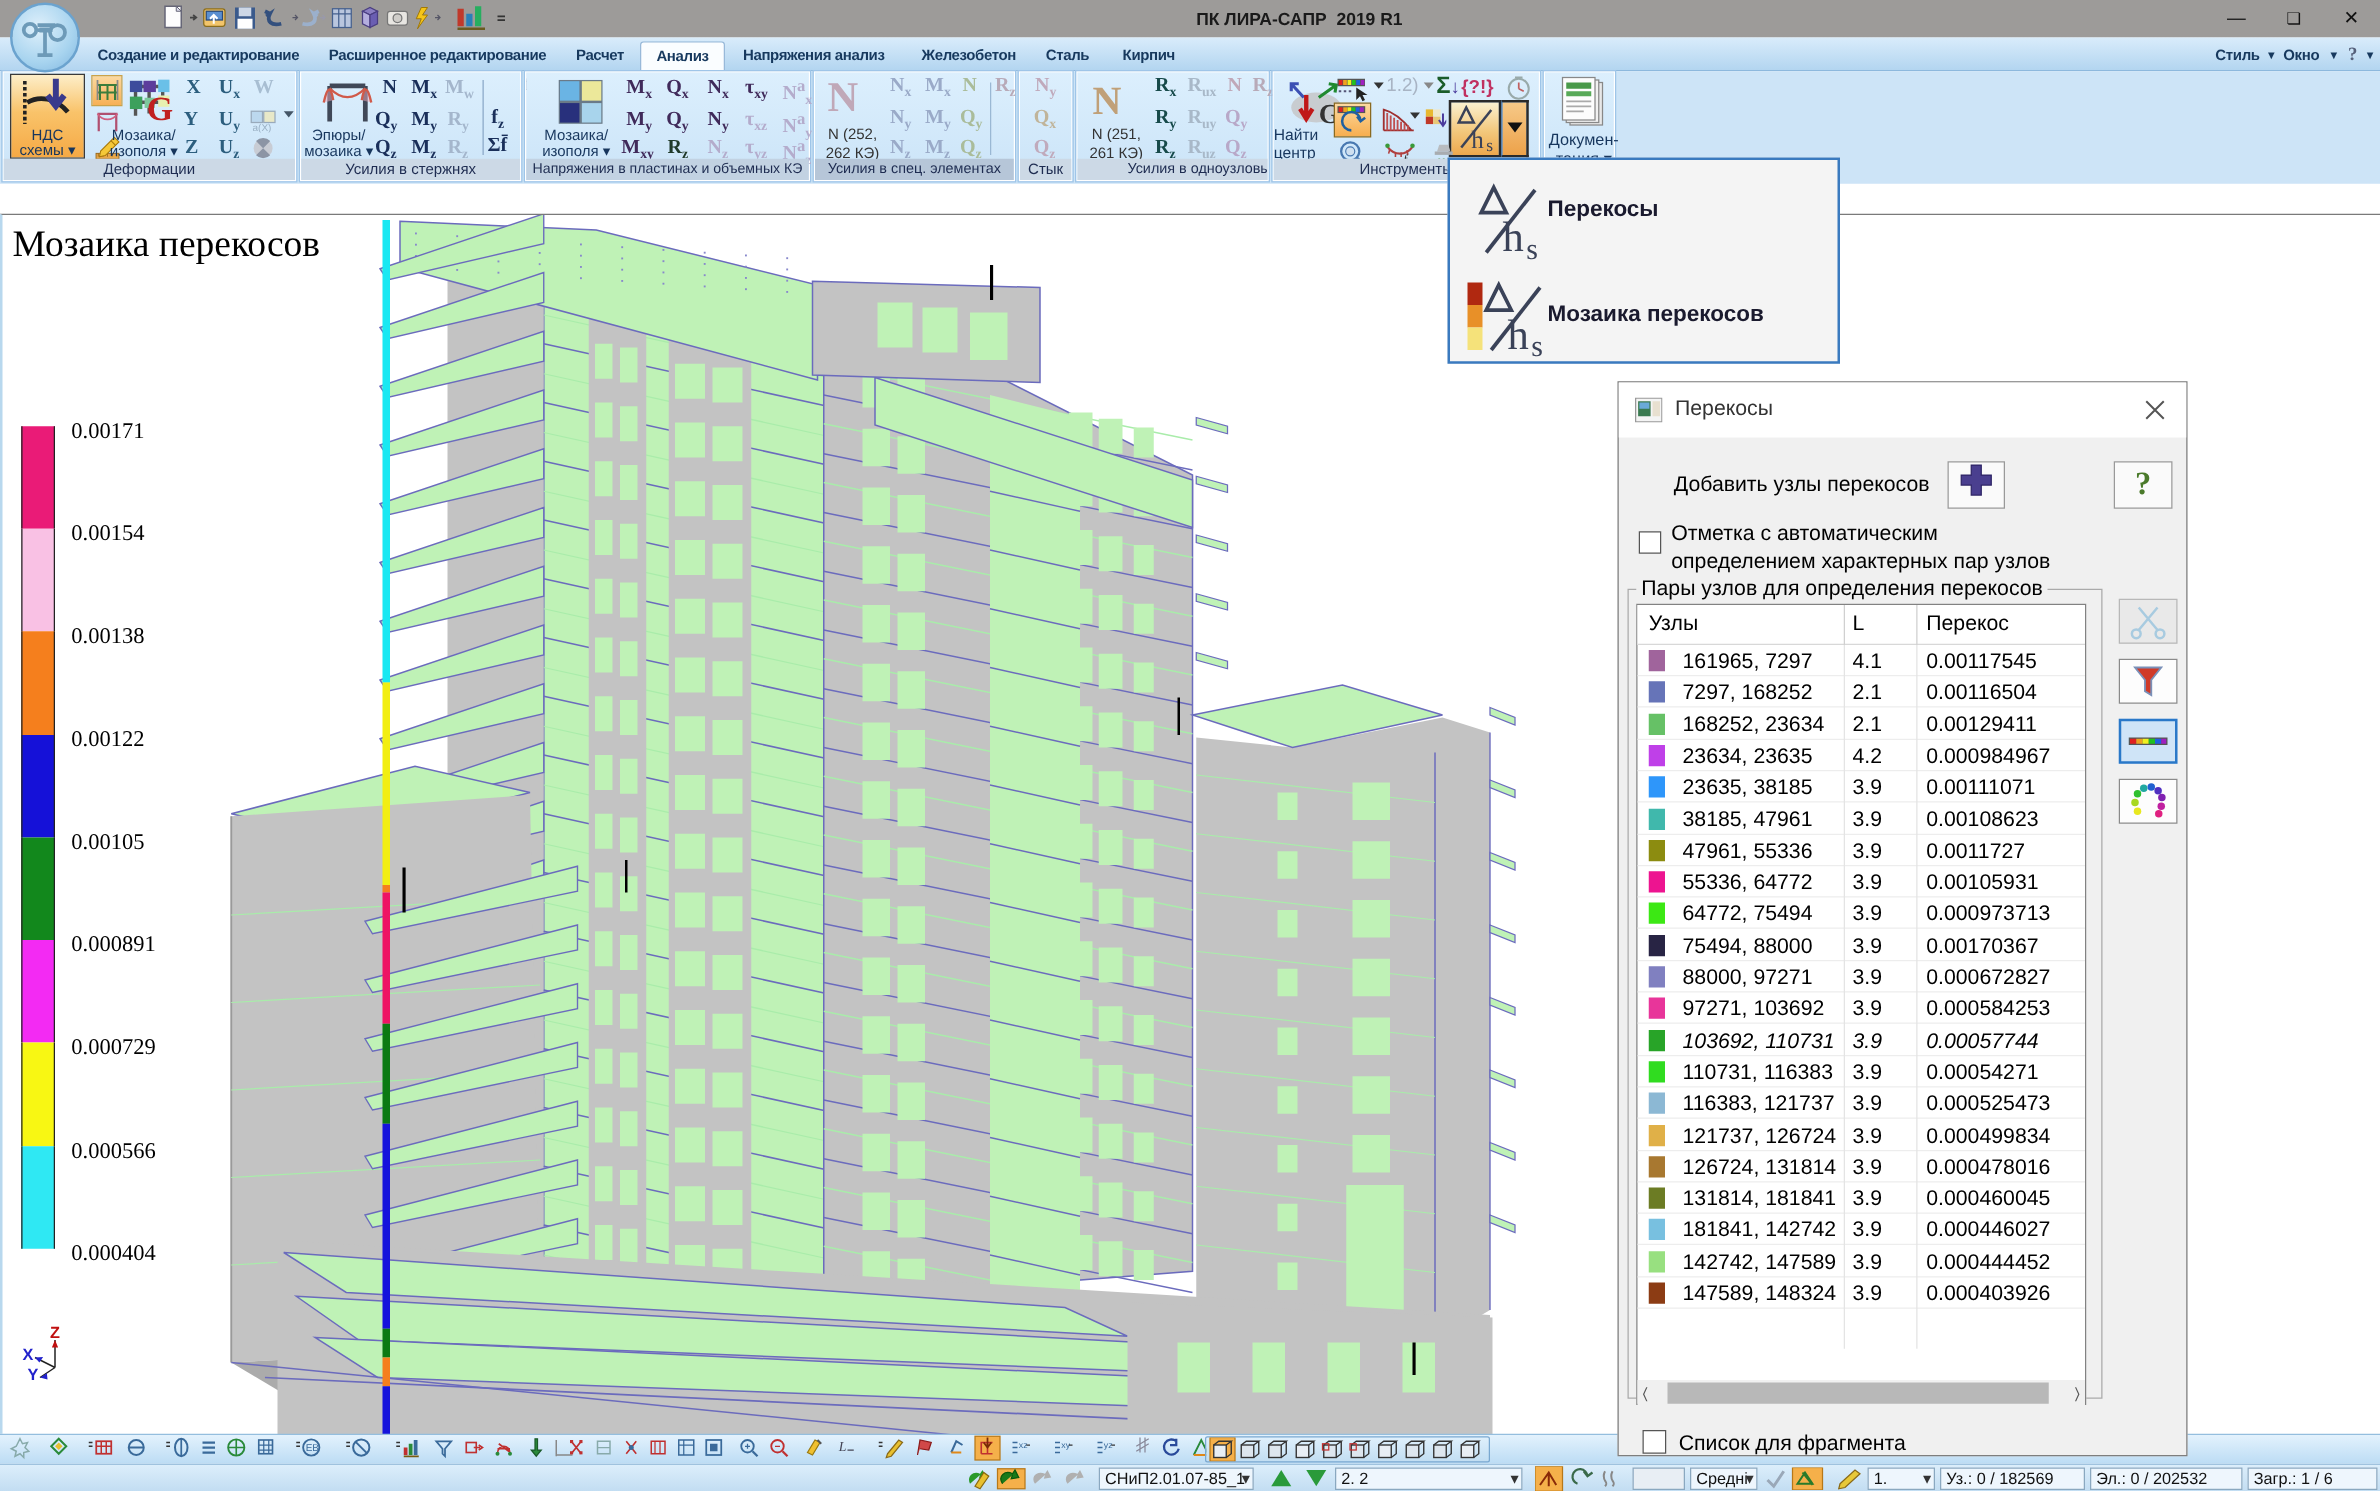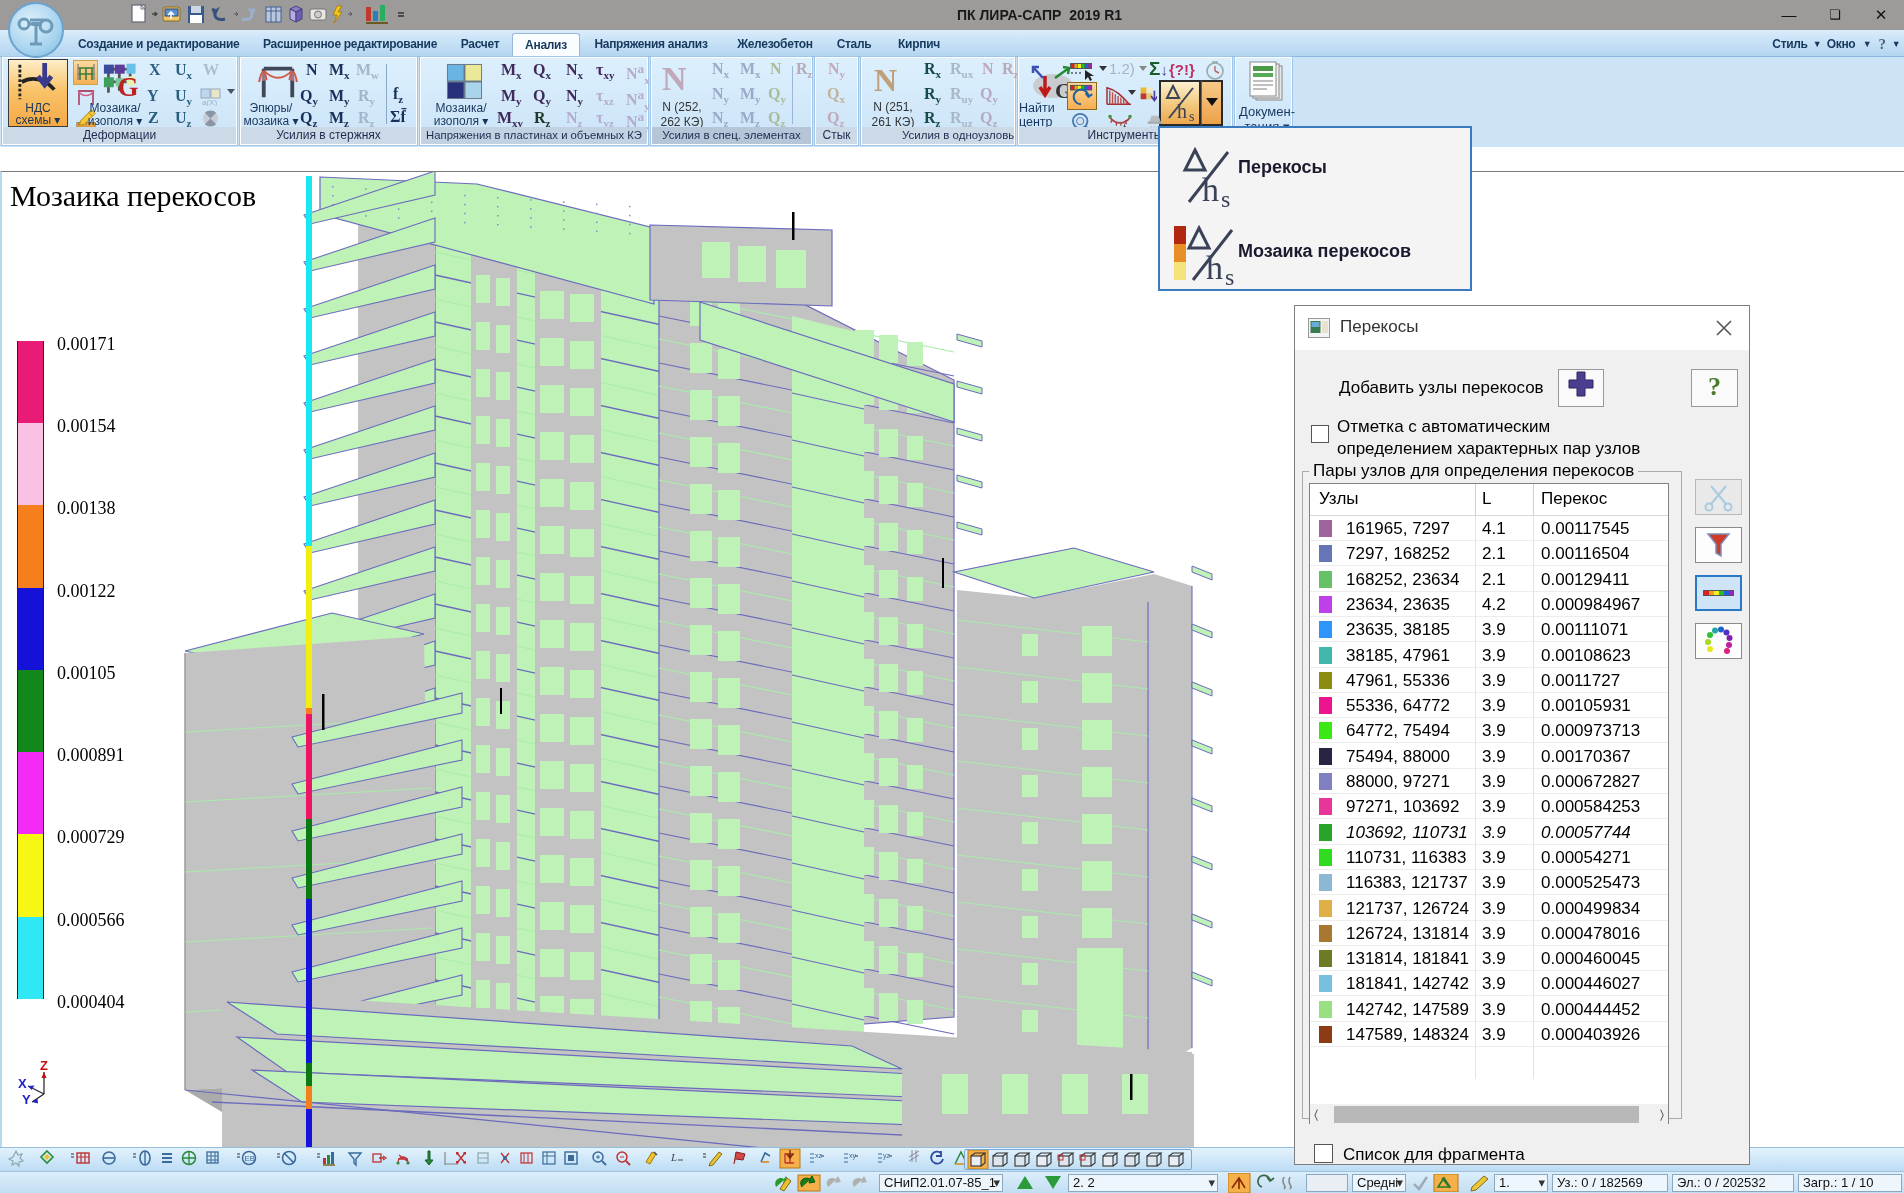--- a/index.html
+++ b/index.html
@@ -1030,21 +1030,21 @@
     <div class="sfield" style="left:1352px;width:54px;">Средні<span style="position:absolute;right:2px;color:#333;">▾</span></div>
     <svg class="abs" style="left:1412px;top:2px;" width="80" height="18" viewBox="0 0 80 18">
       <path d="M2 10 l5 5 l8 -12" stroke="#9aa8b8" stroke-width="2.4" fill="none"></path>
       <rect x="22" y="0" width="24" height="18" fill="#f5b04a" stroke="#b87818"></rect>
       <path d="M26 13 l6 -9 l6 9 z M30 4 l8 10" stroke="#2a7a2a" stroke-width="1.6" fill="none"></path>
       <path d="M60 13 L72 2 l4 3 L64 16 l-5 1 z" fill="#e8c838" stroke="#8a6a18"></path>
     </svg>
     <div class="sfield" style="left:1494px;width:54px;">1.<span style="position:absolute;right:2px;color:#333;">▾</span></div>
     <div class="sfield" style="left:1552px;width:116px;">Уз.: 0 / 182569</div>
     <div class="sfield" style="left:1672px;width:122px;">Эл.: 0 / 202532</div>
-    <div class="sfield" style="left:1798px;width:104px;">Загр.: 1 / 10</div>
+    <div class="sfield" style="left:1798px;width:104px;">Загр.: 1 / 6</div>
   </div>
 
   <div id="ddmenu">
     <svg class="abs" style="left:22px;top:18px;" width="52" height="62" viewBox="0 0 52 62">
       <path d="M13 4 L23 24 L3 24 Z" fill="none" stroke="#3a4258" stroke-width="3"></path>
       <path d="M46 6 L7 56" stroke="#3a4258" stroke-width="3"></path>
       <text x="20" y="55" font-family="Liberation Serif,serif" font-size="34" fill="#3a4258">h</text>
       <text x="39" y="61" font-family="Liberation Serif,serif" font-size="24" fill="#3a4258">s</text>
     </svg>
     <div class="abs" style="left:78px;top:29px;font-size:18px;font-weight:bold;color:#1a1a2e;">Перекосы</div>

